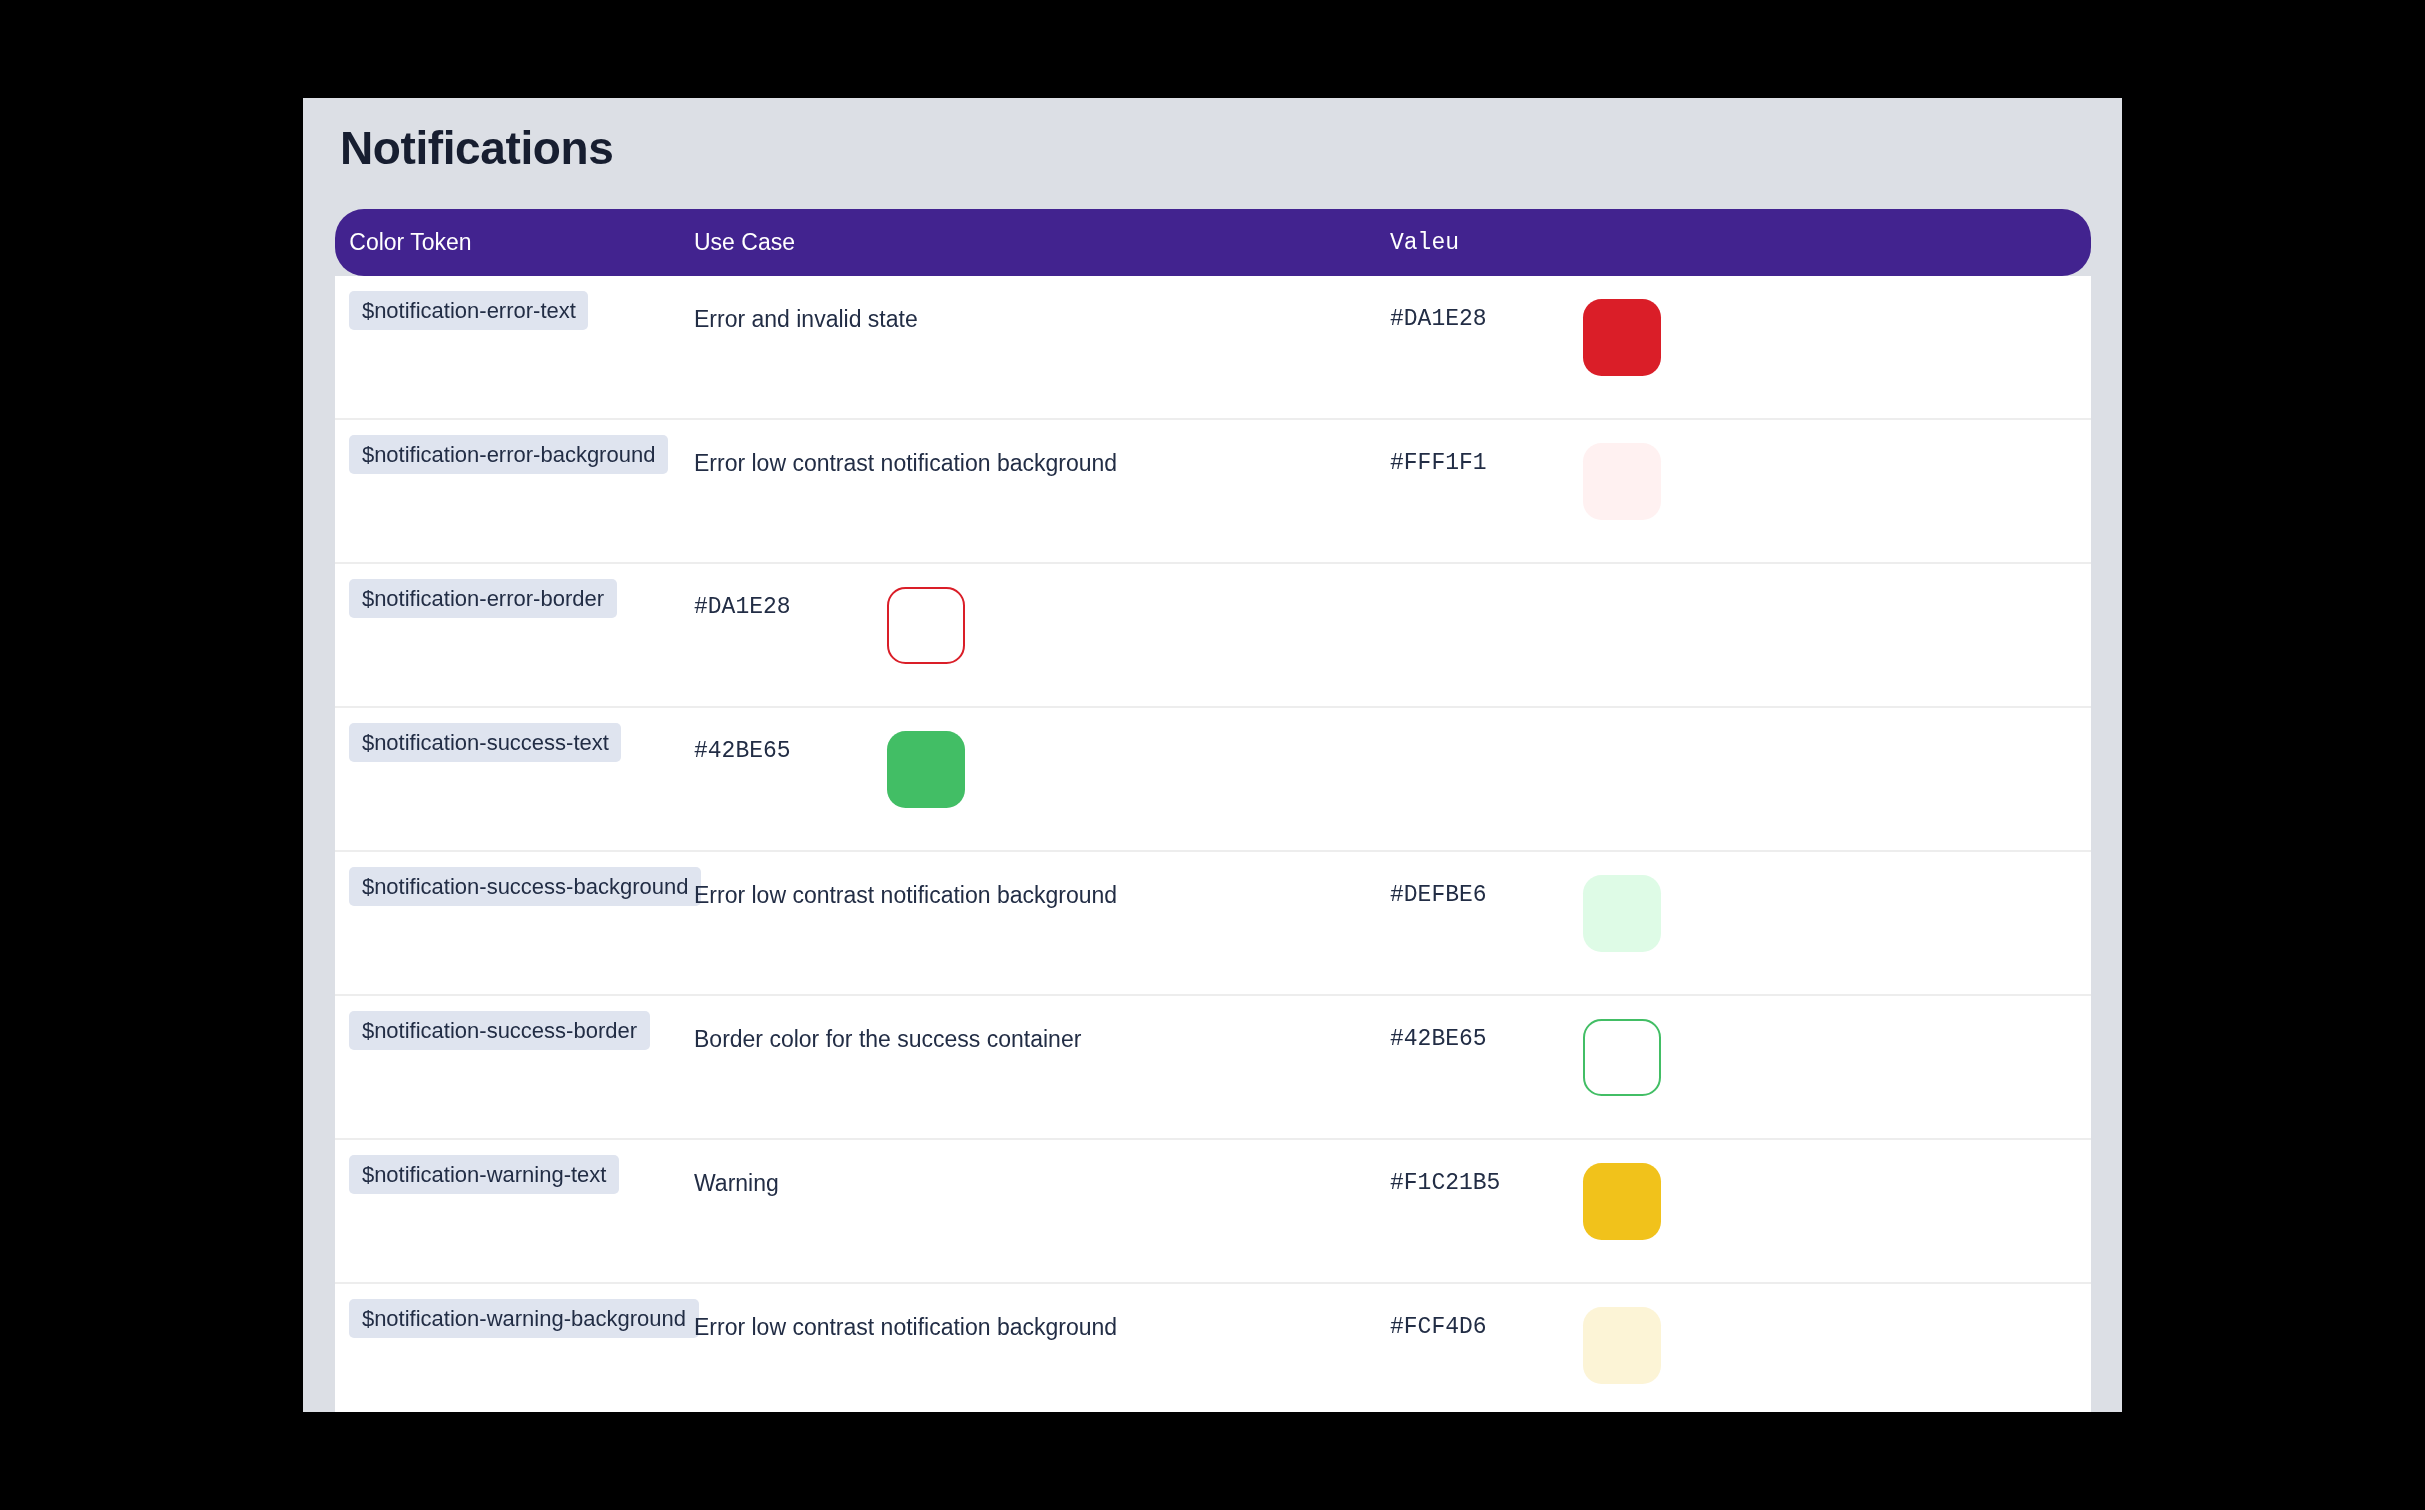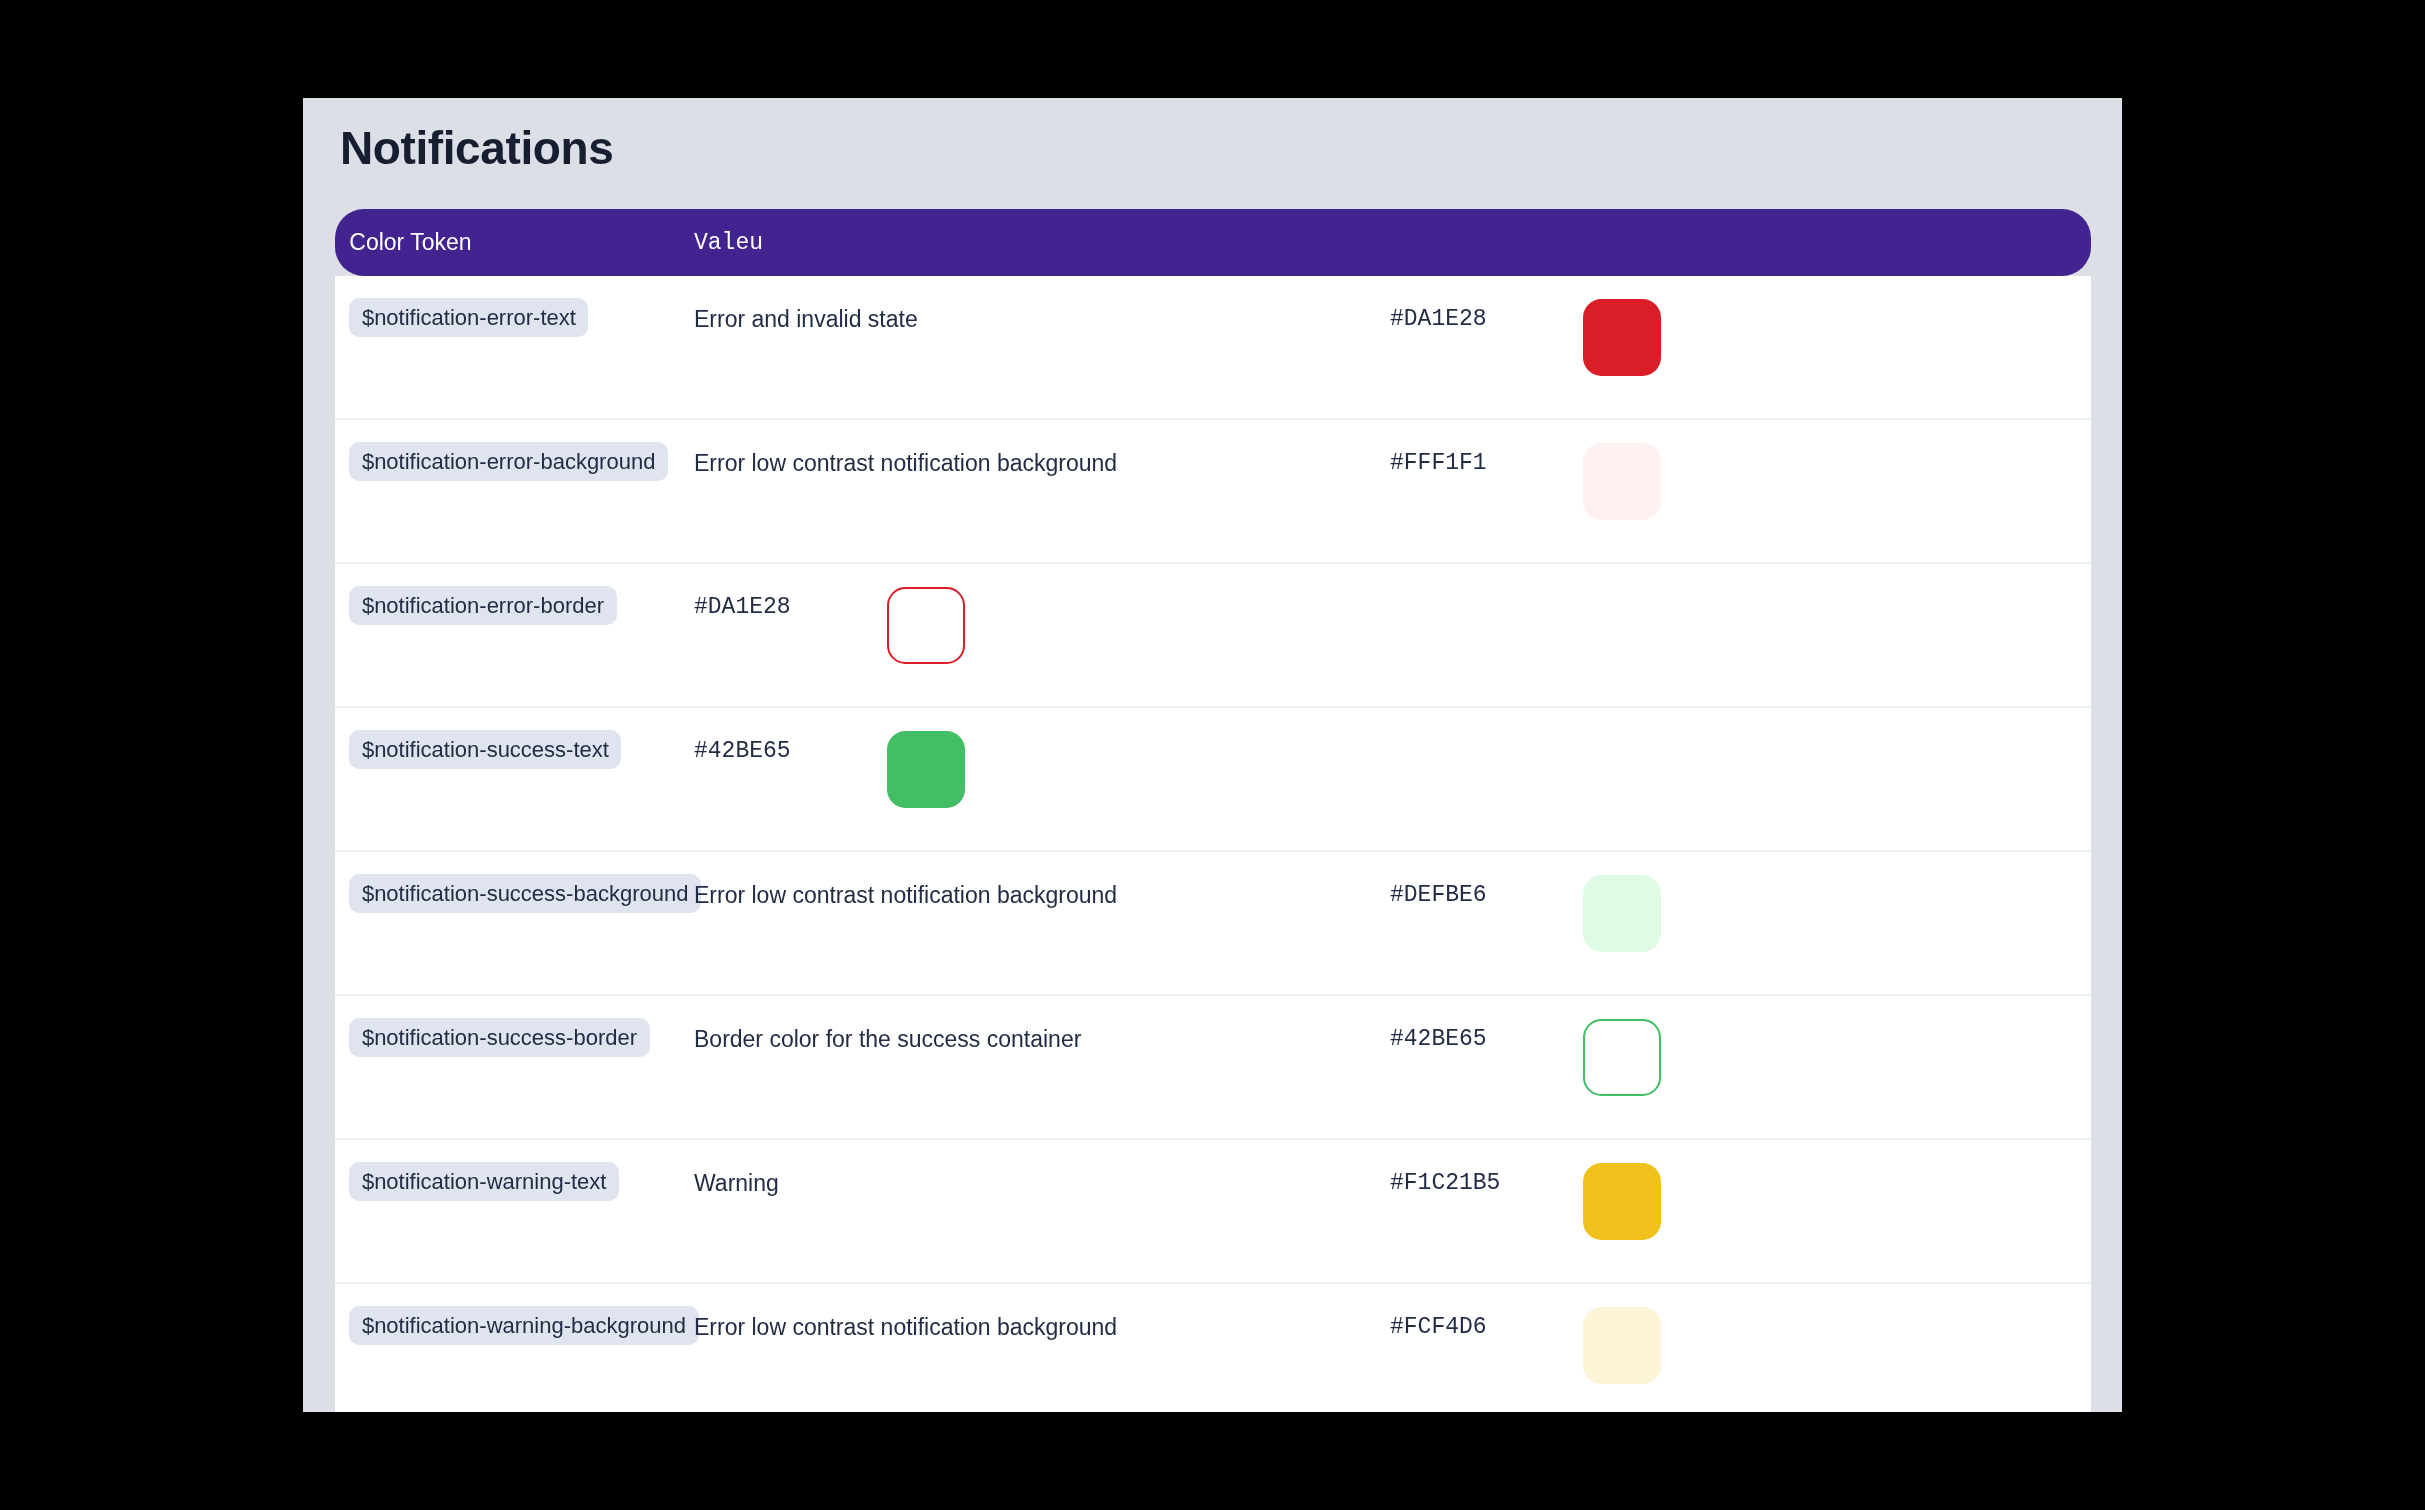--- a/index.html
+++ b/index.html
@@ -38,25 +38,25 @@
   .col3 { width: 193px; box-sizing: border-box; font-family: Liberation Mono, monospace; }
   .col4 { flex: 1; }
   .trow {
     display: flex;
     height: 144px; box-sizing: border-box;
     background: var(--row-bg, #ffffff);
     border-bottom: 2.5px solid var(--separator, #ededed);
   }
   .badge {
     display: inline-block;
-    margin-top: 22px;
+    margin-top: 15px;
     height: 39px; line-height: 39px;
     padding: 0 12.6px;
     background: var(--badge-bg, #dfe4ef);
-    border-radius: 10px;
+    border-radius: 5px;
     font-size: 22px;
     color: var(--text-color, #222d45);
     white-space: nowrap;
   }
   .usecase, .hex {
     padding-top: 30px;
     font-size: 23px;
     color: var(--text-color, #222d45);
   }
   .swatch {
@@ -69,20 +69,21 @@
 </head>
 <body>
 
 <div class="stage">
   <div class="content">
     <h1 class="page-title">Notifications</h1>
 
     <div class="tokens-table">
       <div class="thead">
         <div class="col1">Color Token</div>
+        <div class="col2">Use Case</div>
         <div class="col3">Valeu</div>
         <div class="col4"></div>
       </div>
       <div id="rows">
   <div class="trow">
     <div class="col1">
       <span class="badge">$notification-error-text</span>
     </div>
     <div class="col2 usecase">Error and invalid state</div>
     <div class="col3 hex">#DA1E28</div>

